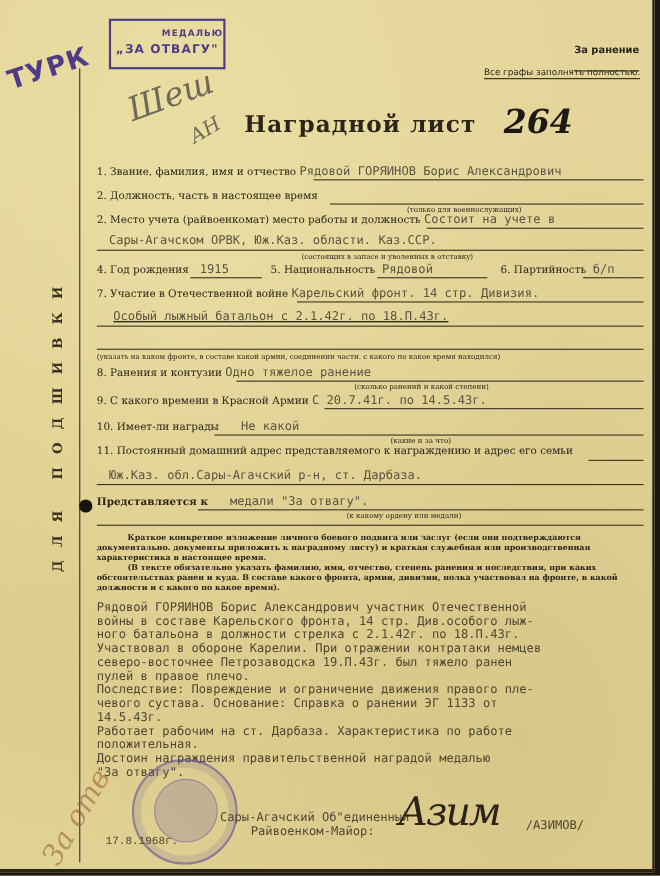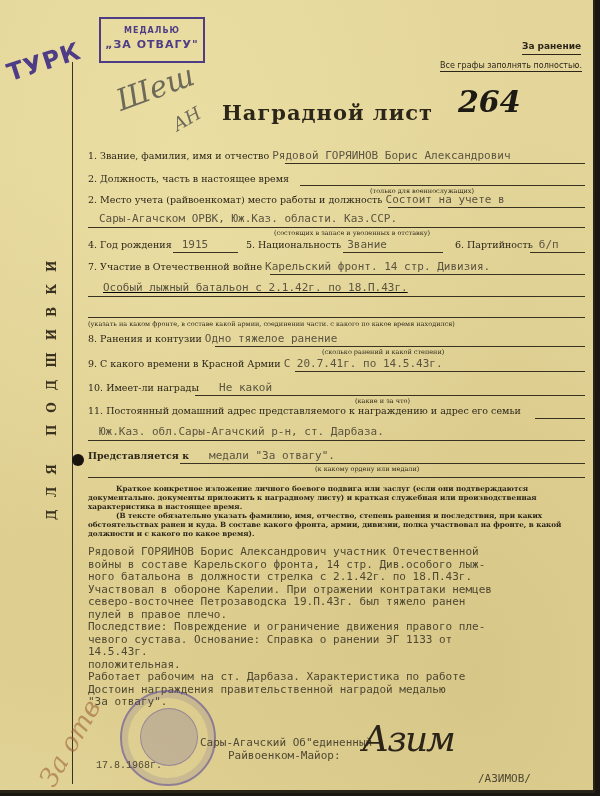--- a/index.html
+++ b/index.html
@@ -26,51 +26,51 @@
     position: absolute; left: 45px; top: 520px; transform: rotate(-90deg); transform-origin: left top;
     font-size: 12px; letter-spacing: 12px; color: #3a3220; font-weight: bold; white-space: nowrap;
   }
   .hole { position: absolute; left: 72px; top: 454px; width: 12px; height: 12px; border-radius: 50%; background: #1a1410; }
 
   .medal-stamp {
     position: absolute; left: 99px; top: 17px; width: 102px; height: 42px;
     border: 2px solid #4e3d86; text-align: center;
     font-family: "DejaVu Sans", sans-serif; color: #4e3d86; font-weight: bold;
   }
-  .medal-stamp .l1 { font-size: 8px; margin-top: 7px; letter-spacing: 1px; }
+  .medal-stamp .l1 { font-size: 8px; margin-top: 7px; letter-spacing: 1px; text-align: right; }
   .medal-stamp .l2 { font-size: 11px; margin-top: 3px; letter-spacing: 1px; }
   .turk { left: 6px; top: 48px; font-size: 24px; font-weight: bold; transform: rotate(-18deg); font-family: "DejaVu Sans", sans-serif; letter-spacing: 1px; }
   .pencil { left: 115px; top: 70px; font-size: 30px; color: #6e6a5a; font-style: italic; transform: rotate(-20deg); font-family: "DejaVu Serif", serif; }
   .pencil2 { left: 172px; top: 108px; font-size: 18px; color: #6e6a5a; font-style: italic; transform: rotate(-30deg); }
 
-  .top-right1 { left: 522px; top: 41px; font-size: 9px; font-weight: bold; font-family: "DejaVu Sans", sans-serif; border-bottom: 1px solid #2b2619; padding-bottom: 3px; }
+  .top-right1 { left: 522px; top: 41px; font-size: 9px; font-weight: bold; font-family: "DejaVu Sans", sans-serif; border-bottom: 1px solid #2b2619; padding-bottom: 13px; }
   .top-right2 { left: 440px; top: 61px; font-size: 8px; font-family: "DejaVu Sans", sans-serif; border-bottom: 1px solid #2b2619; padding-bottom: 1px; }
   .title { left: 222px; top: 100px; font-size: 21px; font-weight: bold; letter-spacing: 1px; font-family: "DejaVu Serif", serif; }
-  .title-num { left: 458px; top: 84px; font-size: 30px; font-weight: bold; color: #1d1a14; font-style: italic; font-family: "DejaVu Serif", serif; }
+  .title-num { left: 458px; top: 94px; font-size: 30px; font-weight: bold; color: #1d1a14; font-style: italic; font-family: "DejaVu Serif", serif; }
 
   .row { position: absolute; left: 88px; font-size: 9.5px; white-space: nowrap; }
   .row .lbl { color: #2b2619; font-family: "DejaVu Serif", serif; }
   .row .val { font-family: "DejaVu Sans Mono", monospace; color: #5b5440; font-size: 11px; margin-left: 3px; }
   .uline { position: absolute; height: 1px; background: #3a3220; }
   .hint { position: absolute; font-size: 6.5px; color: #2b2619; font-family: "DejaVu Serif", serif; white-space: nowrap; }
 
   .para { position: absolute; left: 88px; width: 500px; font-size: 7.2px; line-height: 9px; color: #2b2619; font-family: "DejaVu Serif", serif; font-weight: bold; }
   .body-text { position: absolute; left: 88px; top: 546px; width: 505px; font-family: "DejaVu Sans Mono", monospace; font-size: 11px; line-height: 12.5px; color: #4f4833; }
   .body-text div { white-space: nowrap; }
 
   .official-stamp {
     position: absolute; left: 120px; top: 690px; width: 92px; height: 92px; border-radius: 50%;
     border: 2px solid rgba(90,70,150,0.6); box-shadow: inset 0 0 0 6px rgba(90,70,150,0.15);
   }
   .official-stamp .inner { position: absolute; left: 18px; top: 16px; width: 56px; height: 56px; border-radius: 50%; background: rgba(110,95,160,0.25); border: 1px solid rgba(90,70,150,0.4); }
   .red-hand { left: 22px; top: 728px; font-size: 26px; color: rgba(150,90,50,0.55); font-style: italic; transform: rotate(-60deg); font-family: "DejaVu Serif", serif; }
   .sign-org { left: 200px; top: 736px; font-family: "DejaVu Sans Mono", monospace; font-size: 11px; color: #4f4833; line-height: 13px; }
   .sign-date { left: 96px; top: 760px; font-family: Liberation Mono, monospace; font-size: 10px; color: #4f4833; }
   .signature { left: 362px; top: 718px; font-size: 36px; color: #2b2418; font-style: italic; font-family: "DejaVu Serif", serif; letter-spacing: -2px; }
-  .sign-name { left: 478px; top: 744px; font-family: "DejaVu Sans Mono", monospace; font-size: 11px; color: #4f4833; margin-top: 28px; }
+  .sign-name { left: 478px; top: 744px; font-family: "DejaVu Sans Mono", monospace; font-size: 11px; color: #4f4833; }
 </style>
 </head>
 <body>
 
 <div class="page">
 
   <div class="margin-line"></div>
   <div class="margin-label">ДЛЯ ПОДШИВКИ</div>
   <div class="hole"></div>
 
@@ -106,21 +106,21 @@
     <span class="val">Сары-Агачском ОРВК, Юж.Каз. области. Каз.ССР.</span>
   </div>
   <div class="uline" style="left:88px; top:227px; width:497px;"></div>
   <div class="hint" style="left:230px; top:229px;padding-left:44px;">(состоящих в запасе и уволенных в отставку)</div>
 
   <div class="row" style="top:238px">
     <span class="lbl">4. Год рождения</span><span class="val" style="margin-left:10px">1915</span>
   </div>
   <div class="uline" style="left:173px; top:252px; width:65px;"></div>
   <div class="row" style="top:238px; left:246px;">
-    <span class="lbl">5. Национальность</span><span class="val" style="margin-left:6px">Звание</span>
+    <span class="lbl">5. Национальность</span><span class="val" style="margin-left:6px">Рядовой</span>
   </div>
   <div class="uline" style="left:343px; top:252px; width:100px;"></div>
   <div class="row" style="top:238px; left:455px;">
     <span class="lbl">6. Партийность</span><span class="val" style="margin-left:6px">б/п</span>
   </div>
   <div class="uline" style="left:530px; top:252px; width:55px;"></div>
 
   <div class="row" style="top:260px">
     <span class="lbl">7. Участие в Отечественной войне</span><span class="val">Карельский фронт. 14 стр. Дивизия.</span>
   </div>
@@ -171,22 +171,22 @@
   <div class="body-text">
     <div>Рядовой ГОРЯИНОВ Борис Александрович участник Отечественной</div>
     <div>войны в составе Карельского фронта, 14 стр. Див.особого лыж-</div>
     <div>ного батальона в должности стрелка с 2.1.42г. по 18.П.43г.</div>
     <div>Участвовал в обороне Карелии. При отражении контратаки немцев</div>
     <div>северо-восточнее Петрозаводска 19.П.43г.  был тяжело ранен</div>
     <div>пулей в правое плечо.</div>
     <div>Последствие: Повреждение и ограничение движения правого пле-</div>
     <div>чевого сустава. Основание: Справка о ранении ЭГ 1133 от</div>
     <div>14.5.43г.</div>
+    <div>Работает рабочим на ст. Дарбаза. Характеристика по работе</div>
     <div>положительная.</div>
-    <div>Работает рабочим на ст. Дарбаза. Характеристика по работе</div>
     <div>Достоин награждения правительственной наградой медалью</div>
     <div>"За отвагу".</div>
   </div>
 
   <div class="official-stamp">
     <div class="inner"></div>
   </div>
   <div class="abs red-hand">За отв</div>
   <div class="abs sign-org">
     <div>Сары-Агачский Об"единенный</div>

